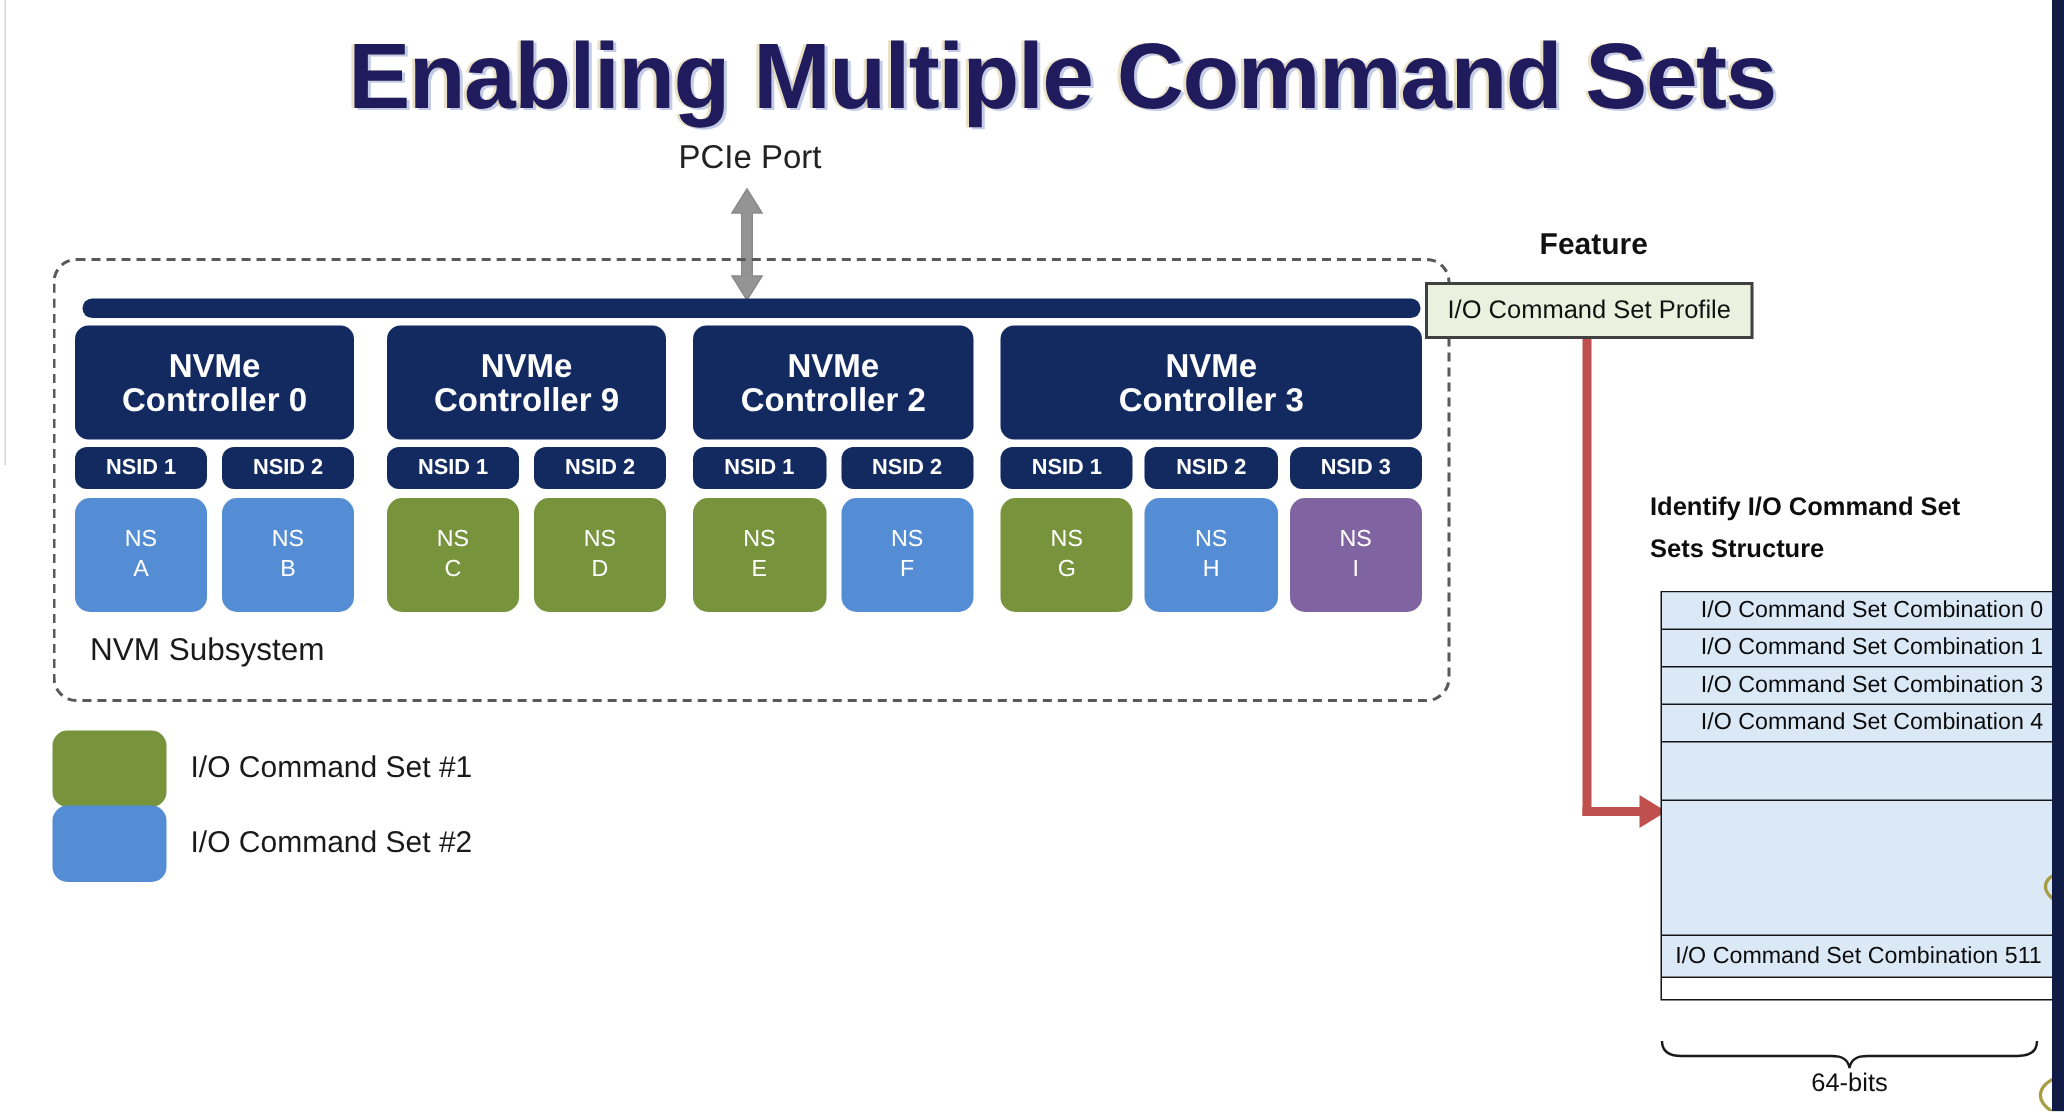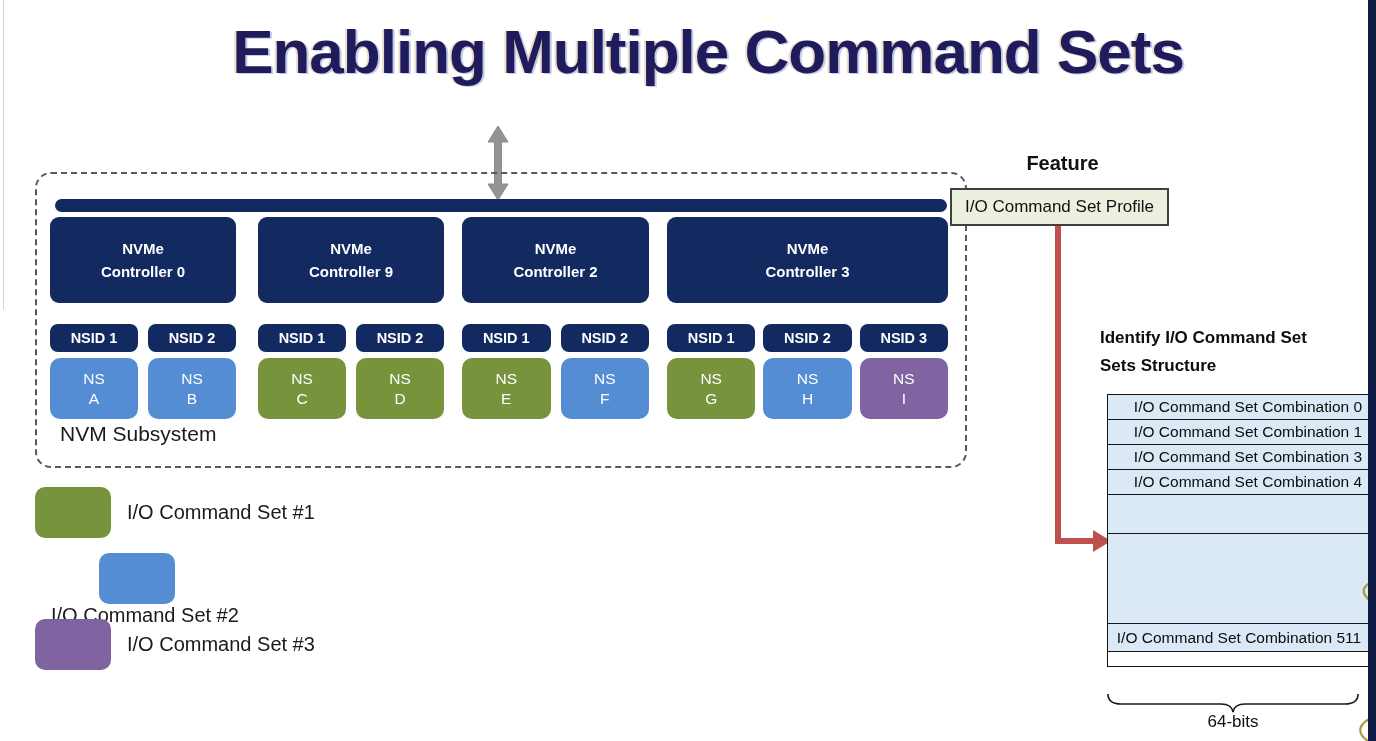--- a/index.html
+++ b/index.html
@@ -18,31 +18,31 @@
   #pcie-label{left:400px;top:92px;width:200px;text-align:center;font-size:22px;color:#222;}
 
   #dashed-box{
     left:35px;top:172px;width:928px;height:292px;
     border:2px dashed #595959;border-radius:16px;background:transparent;
   }
   #bus-bar{left:55px;top:199px;width:892px;height:13px;border-radius:7px;}
 
   .ctrl-group{position:absolute;top:217px;}
   .ctrl-box{
-    height:86px;border-radius:9px;color:#fff;display:flex;flex-direction:column;
-    justify-content:center;align-items:center;font-size:15px;font-weight:bold;line-height:23px;
-  }
-  .nsid-row{display:flex;margin-top:21px;}
+    height:76px;border-radius:9px;color:#fff;display:flex;flex-direction:column;
+    justify-content:center;align-items:center;font-size:22px;font-weight:bold;line-height:23px;
+  }
+  .nsid-row{display:flex;margin-top:5px;}
   .nsid{
     flex:1;height:28px;border-radius:8px;color:#fff;font-weight:bold;font-size:14.5px;
     line-height:28px;text-align:center;
   }
   .ns-row{display:flex;margin-top:6px;}
   .ns{
-    flex:1;height:61px;border-radius:10px;color:#fff;font-size:15.5px;line-height:20px;
+    flex:1;height:76px;border-radius:10px;color:#fff;font-size:15.5px;line-height:20px;
     display:flex;flex-direction:column;justify-content:center;align-items:center;
   }
   .gap10{gap:10px;} .gap8{gap:8px;}
 
   #nvm-label{left:60px;top:422px;font-size:21px;color:#1a1a1a;}
 
   .legend-item{position:absolute;left:35px;height:51px;display:flex;align-items:center;}
   .legend-swatch{width:76px;height:51px;border-radius:10px;flex:none;}
   .legend-label{margin-left:16px;font-size:20px;color:#1a1a1a;white-space:nowrap;}
 
@@ -82,20 +82,21 @@
 </style>
 </head>
 <body>
 
 <div id="canvas">
 
   <div class="abs" id="left-line"></div>
 
   <div class="abs" id="title">Enabling Multiple Command Sets</div>
 
+  <div class="abs" id="pcie-label">PCIe Port</div>
 
   <svg class="abs" id="pcie-arrow" style="left:484px;top:124px;" width="28" height="78" viewBox="0 0 28 78">
     <path d="M14 2 L24 18 L17.5 18 L17.5 60 L24 60 L14 76 L4 60 L10.5 60 L10.5 18 L4 18 Z" fill="#949494" stroke="#8a8a8a" stroke-width="1"></path>
   </svg>
 
   <div class="abs" id="dashed-box"></div>
 
   <div class="abs" id="bus-bar" style="background-color: rgb(19, 42, 96);"></div>
 
   <div class="ctrl-group" style="left:50px;width:186px;">
@@ -186,27 +187,23 @@
       </div>
     </div>
   </div>
 
   <div class="abs" id="nvm-label">NVM Subsystem</div>
 
   <div class="legend-item" style="top:487px;">
     <div class="legend-swatch" style="background-color: rgb(119, 147, 60);"></div>
     <div class="legend-label">I/O Command Set #1</div>
   </div>
-  <div class="legend-item" style="top:553px;flex-direction:column;">
+  <div class="legend-item" style="top:537px;">
     <div class="legend-swatch" style="background-color: rgb(84, 141, 212);"></div>
     <div class="legend-label">I/O Command Set #2</div>
-  </div>
-  <div class="legend-item" style="top:619px;">
-    <div class="legend-swatch" style="background-color: rgb(128, 100, 162);"></div>
-    <div class="legend-label">I/O Command Set #3</div>
   </div>
 
   <div class="abs" id="feature-heading">Feature</div>
 
   <div class="abs red-v" style="background-color: rgb(192, 80, 77);"></div>
   <div class="abs red-h" style="background-color: rgb(192, 80, 77);"></div>
   <div class="abs red-head"></div>
 
   <div class="abs" id="profile-box" style="border: 2px solid rgb(64, 64, 64); background-color: rgb(235, 241, 222);">I/O Command Set Profile</div>
 

